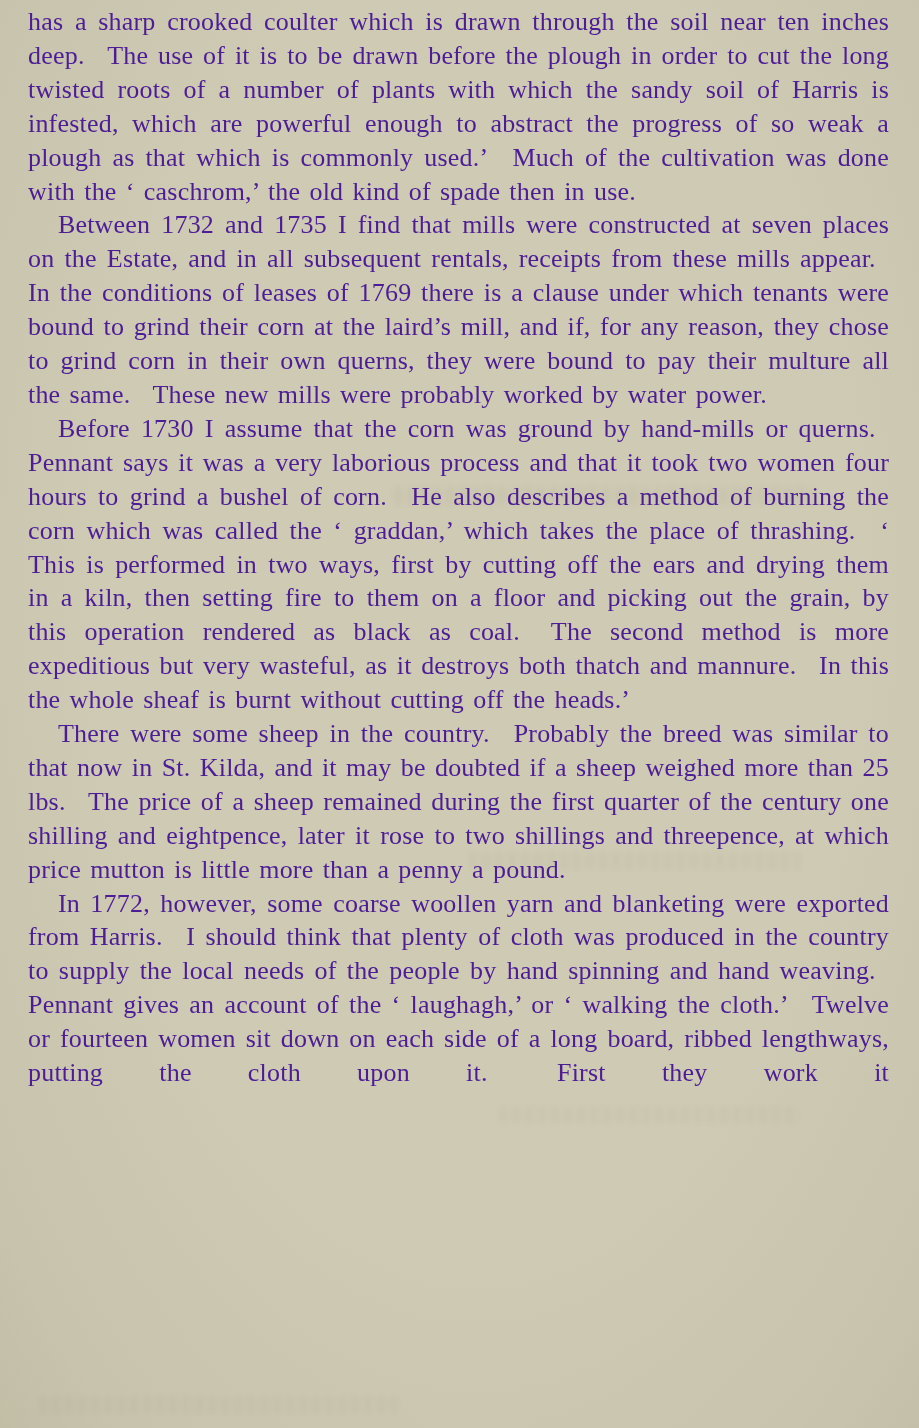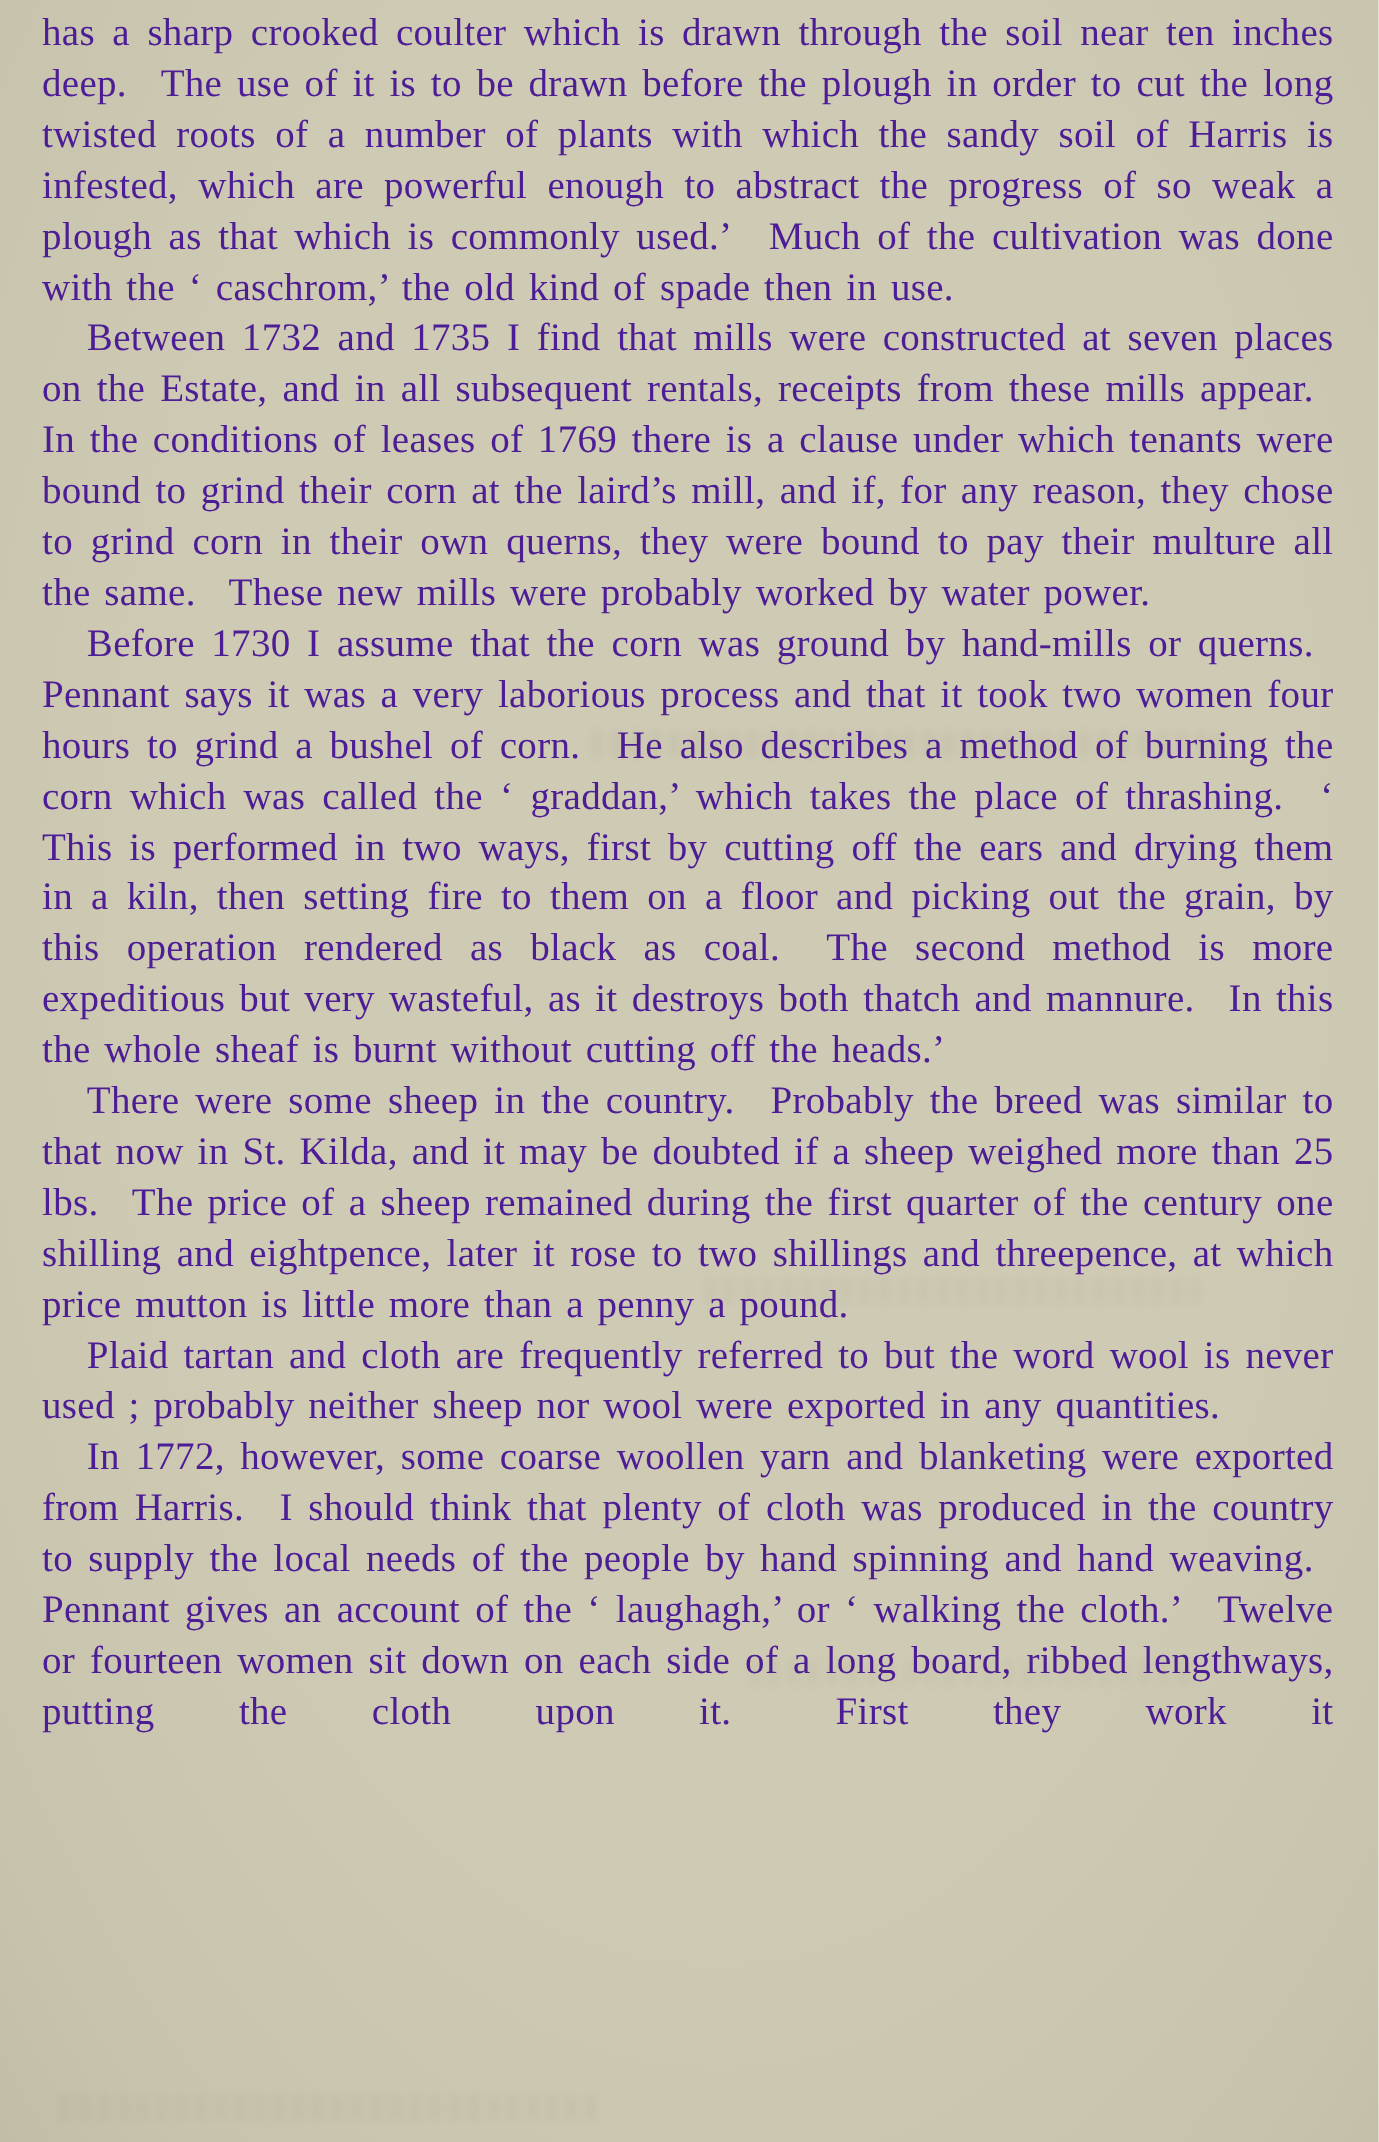--- a/index.html
+++ b/index.html
@@ -56,20 +56,19 @@
   .artifact.a4 { top: 1396px; left: 40px;  width: 360px; opacity: 0.08; }
 </style>
 </head>
 <body>
 
 <div class="page">
   <p class="para no-indent">has a sharp crooked coulter which is drawn through the soil near ten inches deep.  The use of it is to be drawn before the plough in order to cut the long twisted roots of a number of plants with which the sandy soil of Harris is infested, which are powerful enough to abstract the progress of so weak a plough as that which is commonly used.’  Much of the cultivation was done with the ‘ caschrom,’ the old kind of spade then in use.</p>
   <p class="para">Between 1732 and 1735 I find that mills were constructed at seven places on the Estate, and in all subsequent rentals, receipts from these mills appear.  In the conditions of leases of 1769 there is a clause under which tenants were bound to grind their corn at the laird’s mill, and if, for any reason, they chose to grind corn in their own querns, they were bound to pay their multure all the same.  These new mills were probably worked by water power.</p>
   <p class="para">Before 1730 I assume that the corn was ground by hand-mills or querns.  Pennant says it was a very laborious process and that it took two women four hours to grind a bushel of corn.  He also describes a method of burning the corn which was called the ‘ graddan,’ which takes the place of thrashing.  ‘ This is performed in two ways, first by cutting off the ears and drying them in a kiln, then setting fire to them on a floor and picking out the grain, by this operation rendered as black as coal.  The second method is more expeditious but very wasteful, as it destroys both thatch and mannure.  In this the whole sheaf is burnt without cutting off the heads.’</p>
   <p class="para">There were some sheep in the country.  Probably the breed was similar to that now in St. Kilda, and it may be doubted if a sheep weighed more than 25 lbs.  The price of a sheep remained during the first quarter of the century one shilling and eightpence, later it rose to two shillings and threepence, at which price mutton is little more than a penny a pound.</p>
-  <p class="para">Plaid tartan and cloth are frequently referred to but the word wool is never used ; probably neither sheep nor wool were exported in any quantities.</p>
   <p class="para continues">In 1772, however, some coarse woollen yarn and blanketing were exported from Harris.  I should think that plenty of cloth was produced in the country to supply the local needs of the people by hand spinning and hand weaving.  Pennant gives an account of the ‘ laughagh,’ or ‘ walking the cloth.’  Twelve or fourteen women sit down on each side of a long board, ribbed lengthways, putting the cloth upon it.  First they work it</p>
 
   <div class="artifact a1"></div>
   <div class="artifact a2"></div>
   <div class="artifact a3"></div>
   <div class="artifact a4"></div>
 </div>
 
 </body></html>

